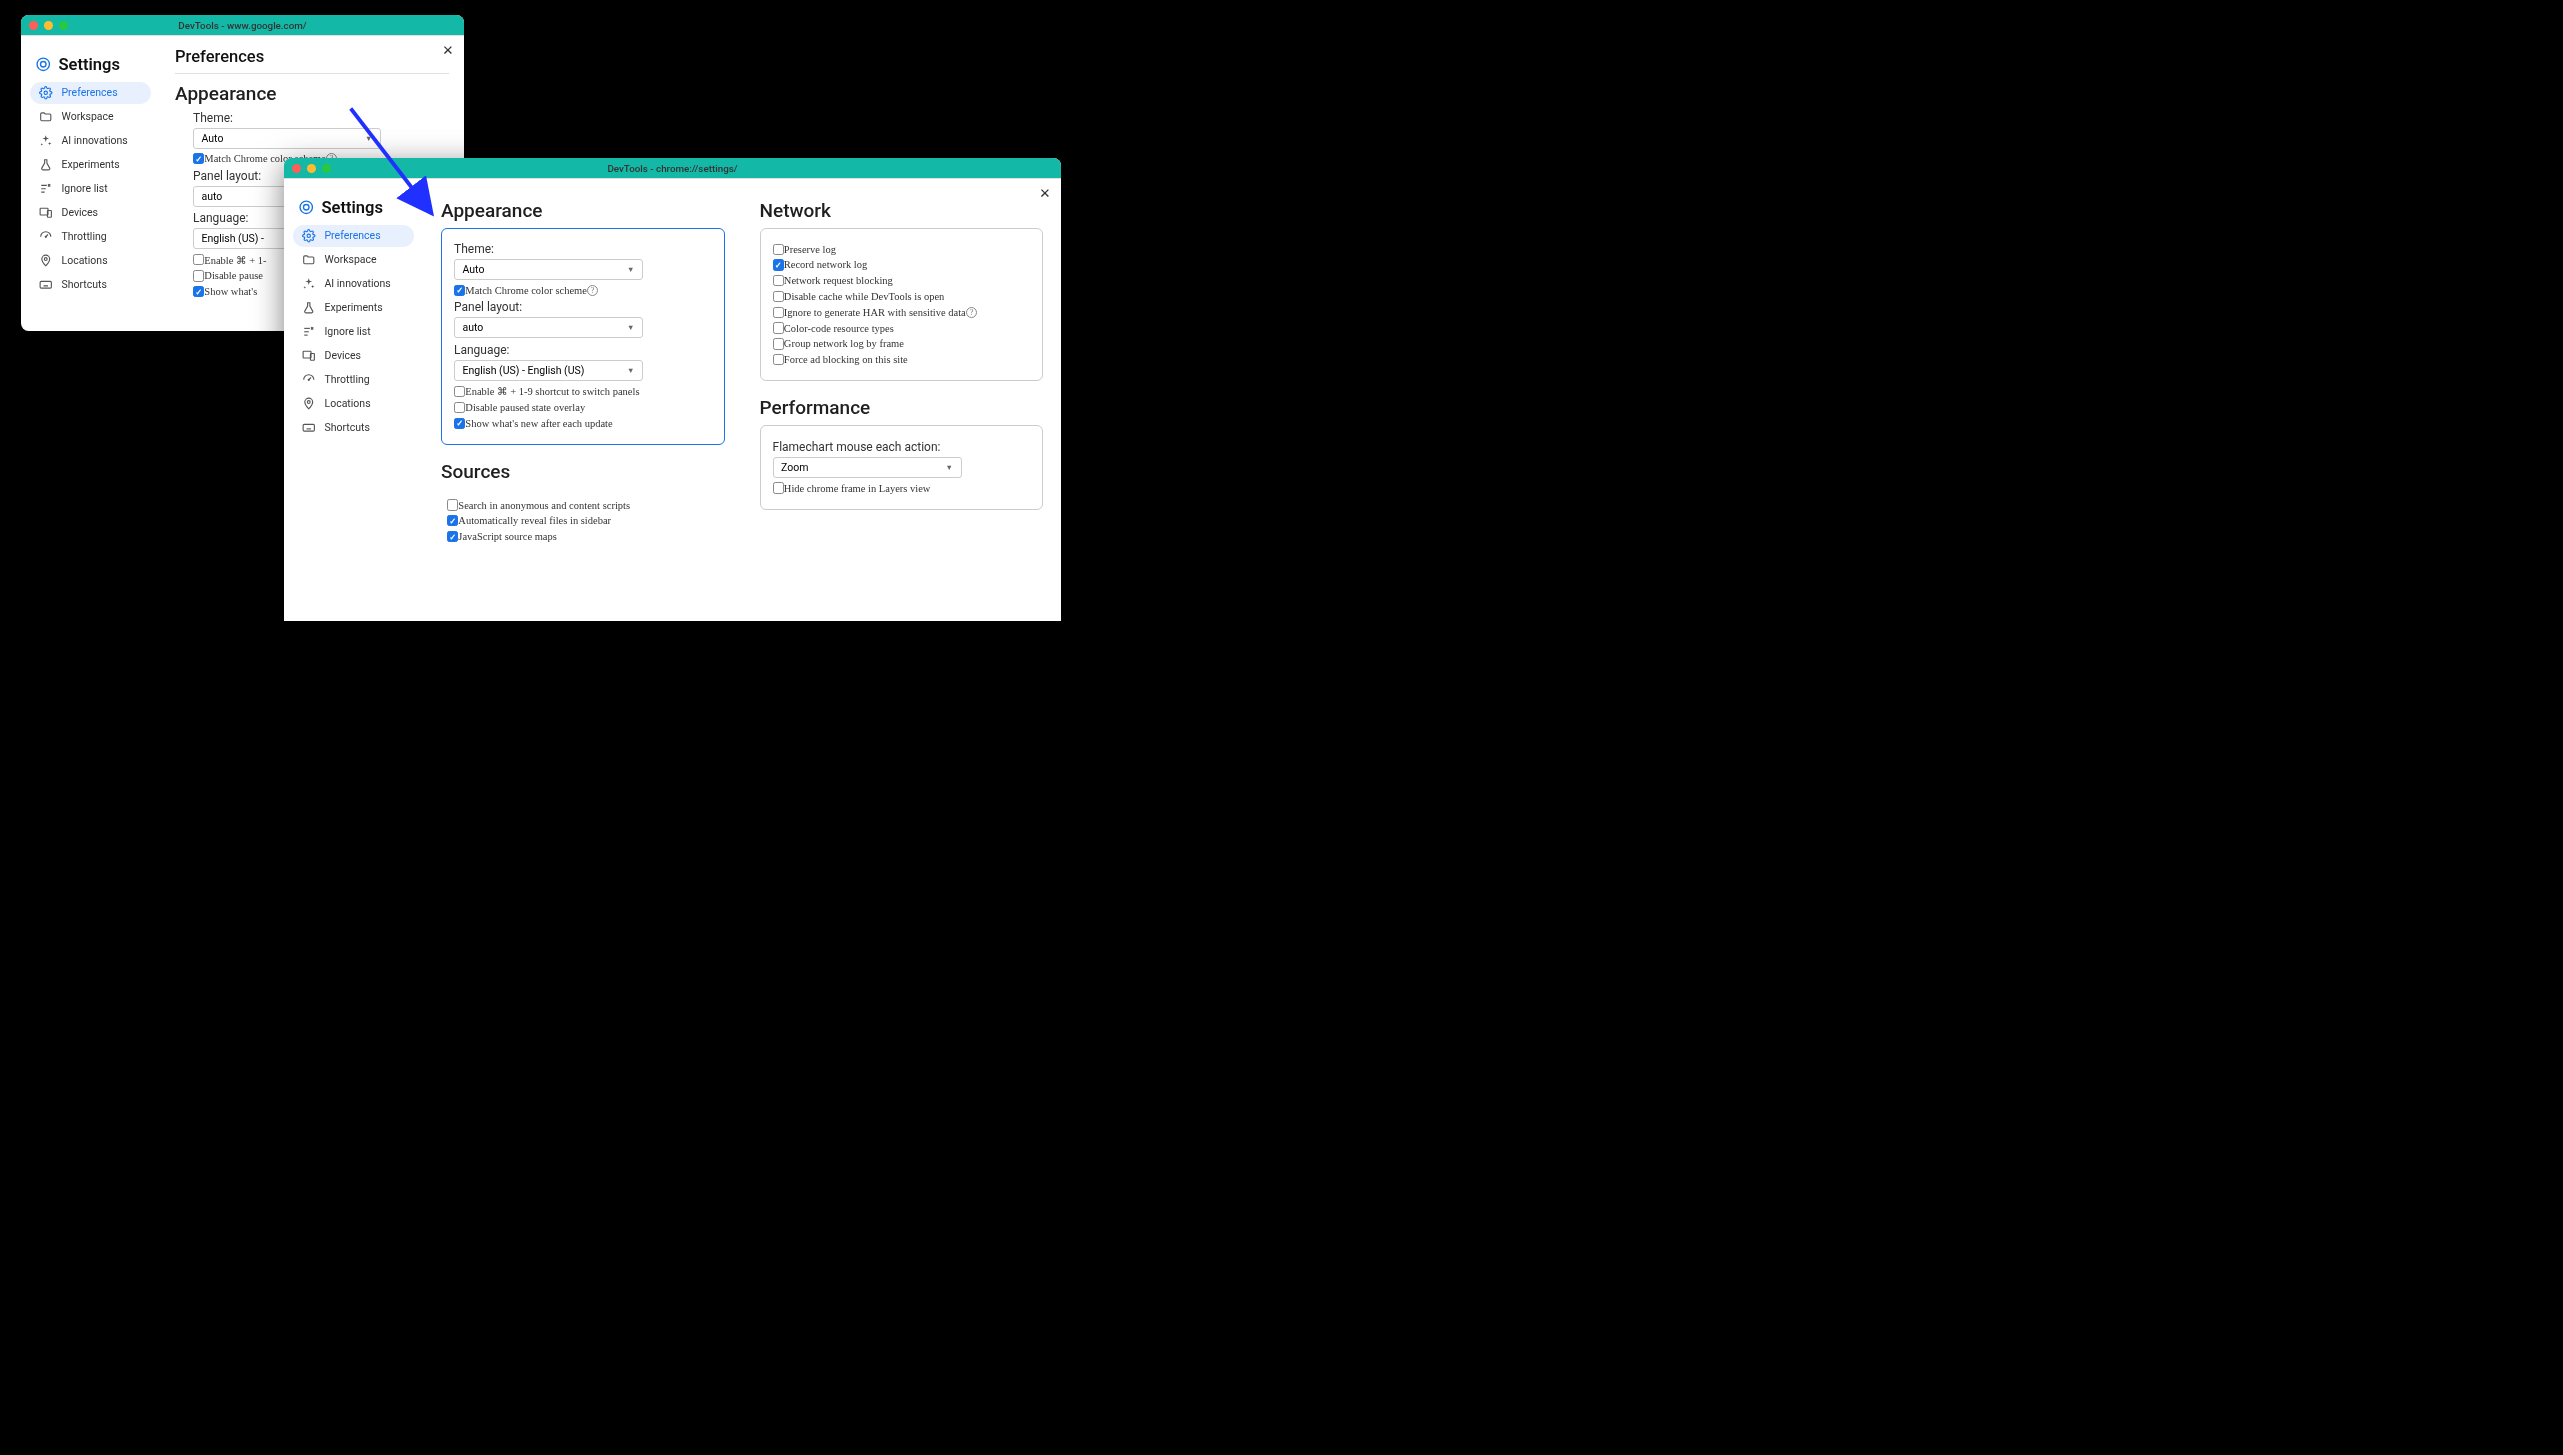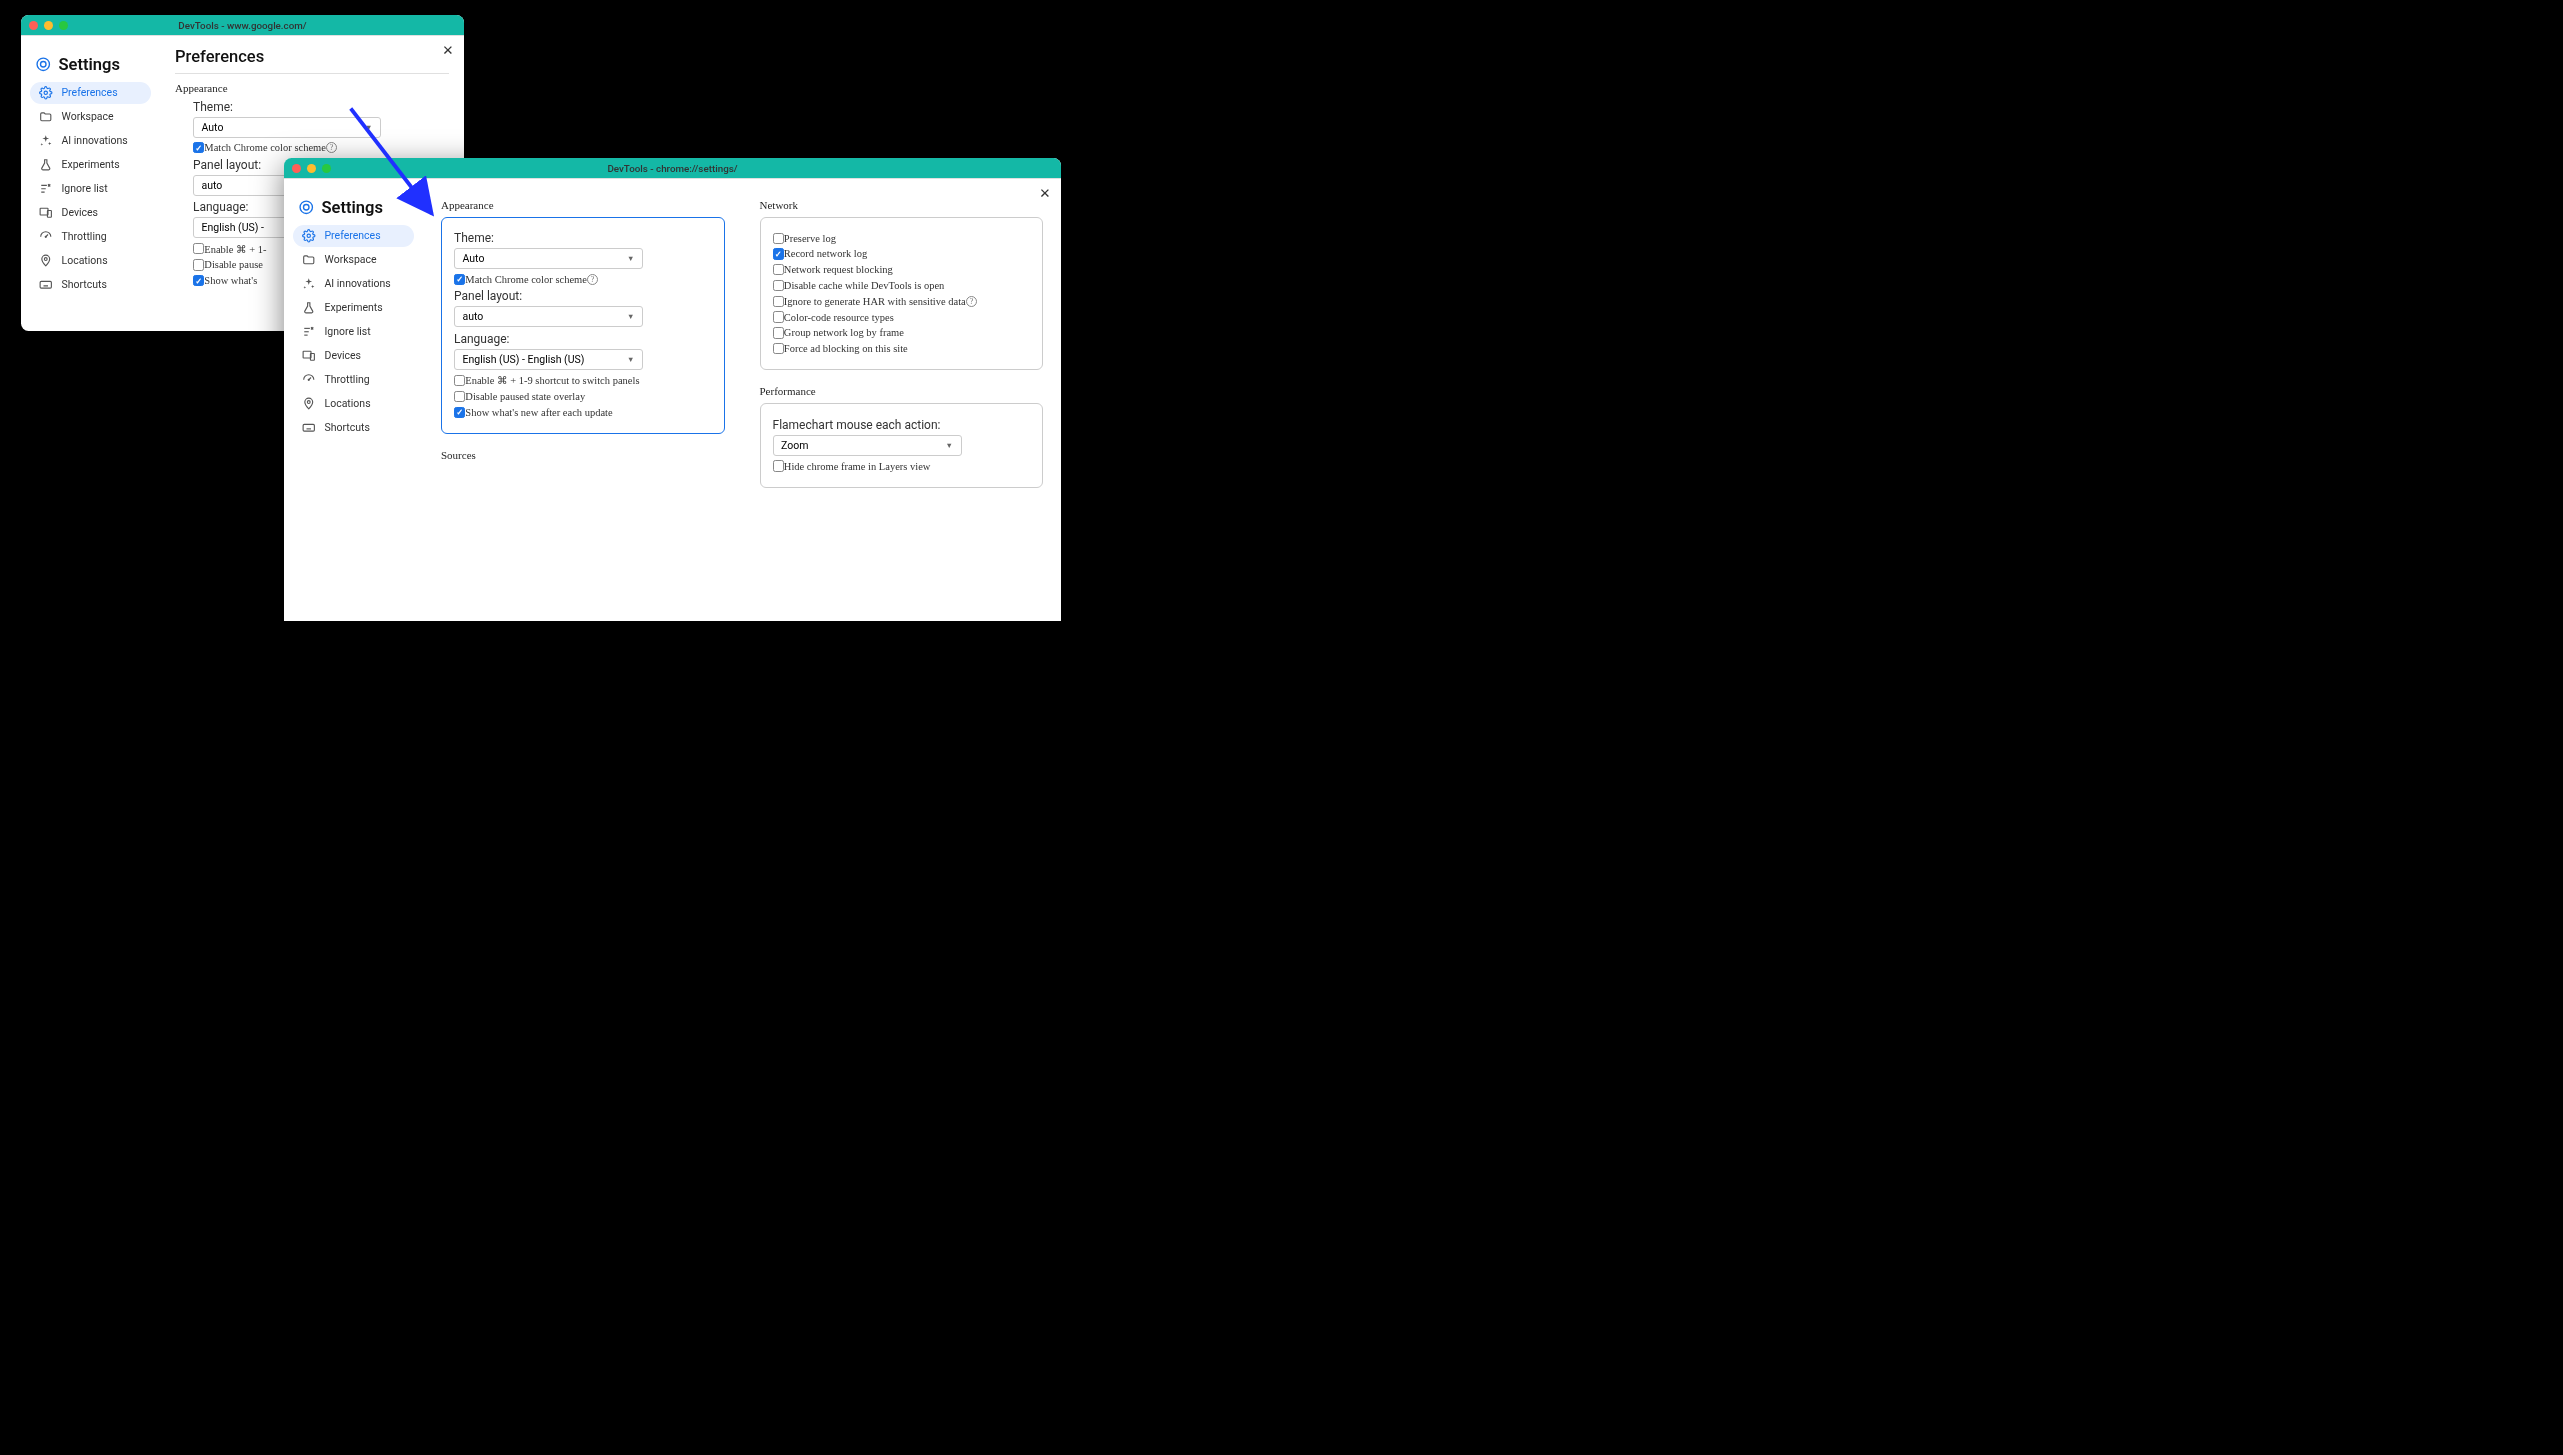--- a/index.html
+++ b/index.html
@@ -96,25 +96,24 @@
 }
 .page-head {
   font-size: 16.5px;
   font-weight: 500;
   color: #111;
   padding-bottom: 7.5px;
   border-bottom: 0.8px solid #e0e0e0;
   margin-bottom: 6px;
 }
 .section-title {
-  font-size: 11px;
+  font-size: 19px;
   font-weight: 500;
   color: #1f1f1f;
   margin: 7.5px 0 6px 0;
-  font-family: Liberation Serif, serif;
 }
 .indent { padding-left: 18px; }
 .field-label { font-size: 12px; color: #333; margin: 3px 0; }
 .select {
   border: 0.8px solid #ccc;
   border-radius: 3px;
   padding: 3px 7.5px;
   font-size: 10.5px;
   background: #fff;
   display: flex;
@@ -470,20 +469,34 @@
               <span class="checkbox"></span>
               <span>Disable paused state overlay</span>
             </div>
             <div class="checkrow">
               <span class="checkbox checked"></span>
               <span>Show what's new after each update</span>
             </div>
           </div>
 
           <div class="section-title">Sources</div>
+          <div class="card-plain" style="border:none;padding:6px 12px 0 6px;border-top:none">
+            <div class="checkrow">
+              <span class="checkbox"></span>
+              <span>Search in anonymous and content scripts</span>
+            </div>
+            <div class="checkrow">
+              <span class="checkbox checked"></span>
+              <span>Automatically reveal files in sidebar</span>
+            </div>
+            <div class="checkrow">
+              <span class="checkbox checked"></span>
+              <span>JavaScript source maps</span>
+            </div>
+          </div>
         </div>
 
         <div class="col">
           <div class="section-title">Network</div>
           <div class="card-plain">
             <div class="checkrow">
               <span class="checkbox"></span>
               <span>Preserve log</span>
             </div>
             <div class="checkrow">

